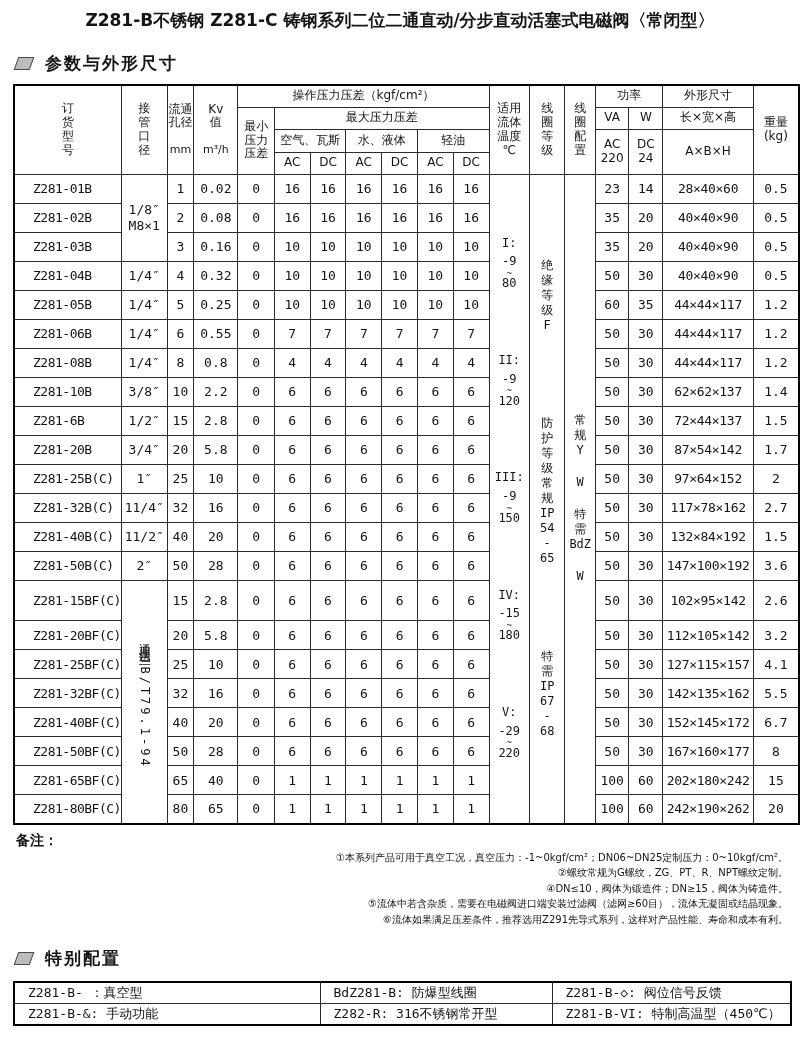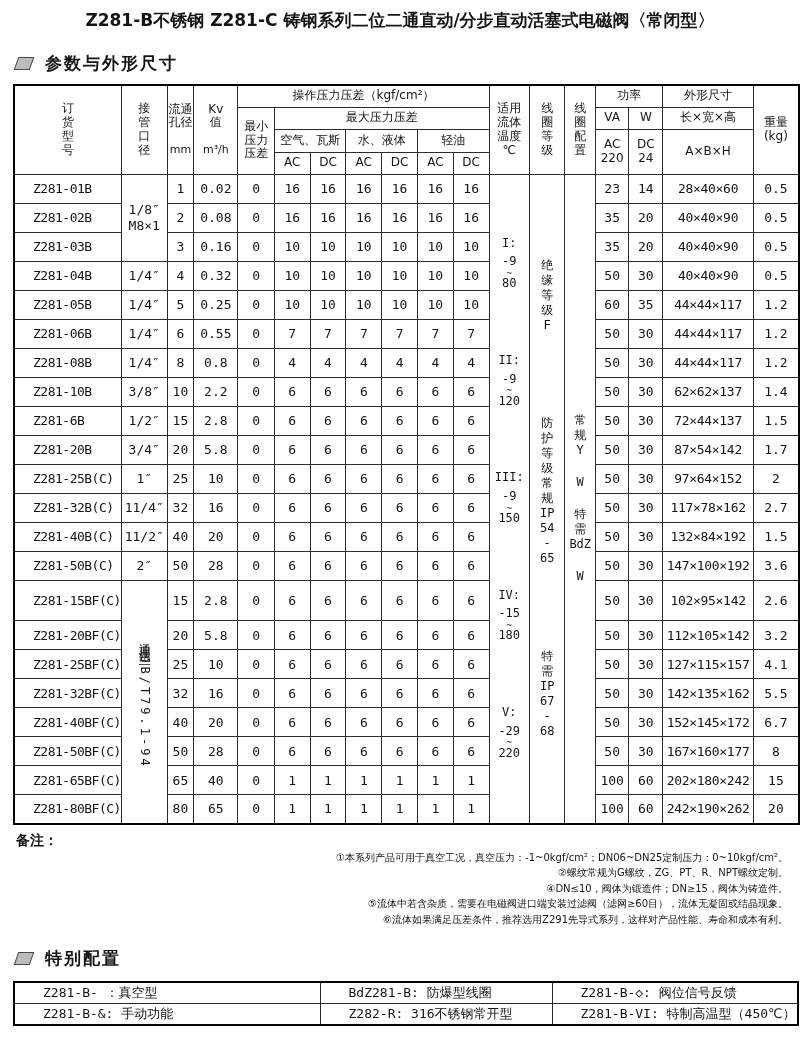--- a/index.html
+++ b/index.html
@@ -46,21 +46,21 @@
   .cc-tall { height:648px; justify-content:space-evenly; }
   .cc-mid  { height:648px; justify-content:center; gap:17px; }
 
   .notes { display:flex; margin:7px 0 0 16px; width:772px;flex-direction:column; }
   .notes-label { font-size:14px; font-weight:bold; white-space:nowrap; flex:none; margin-right:2px; }
   .note { font-size:10px; line-height:15.5px; white-space:nowrap;text-align:right; }
 
   table.special { border-collapse:collapse; table-layout:fixed; margin:11px 0 0 13px; border:2px solid #000; }
   .special td {
     border:1px solid #2b2b2b; height:14px; font-size:13px; text-align:left;
-    padding-left:28px; white-space:nowrap; font-family:"DejaVu Sans Mono","DejaVu Sans",sans-serif;
+    padding-left:13px; white-space:nowrap; font-family:"DejaVu Sans Mono","DejaVu Sans",sans-serif;
   }
 </style>
 </head>
 <body>
 
 <h1 class="title">Z281-B不锈钢 Z281-C 铸钢系列二位二通直动/分步直动活塞式电磁阀〈常闭型〉</h1>
 
 <div class="sechead">
   <span class="para-icon"></span>
   <h2>参数与外形尺寸</h2>

